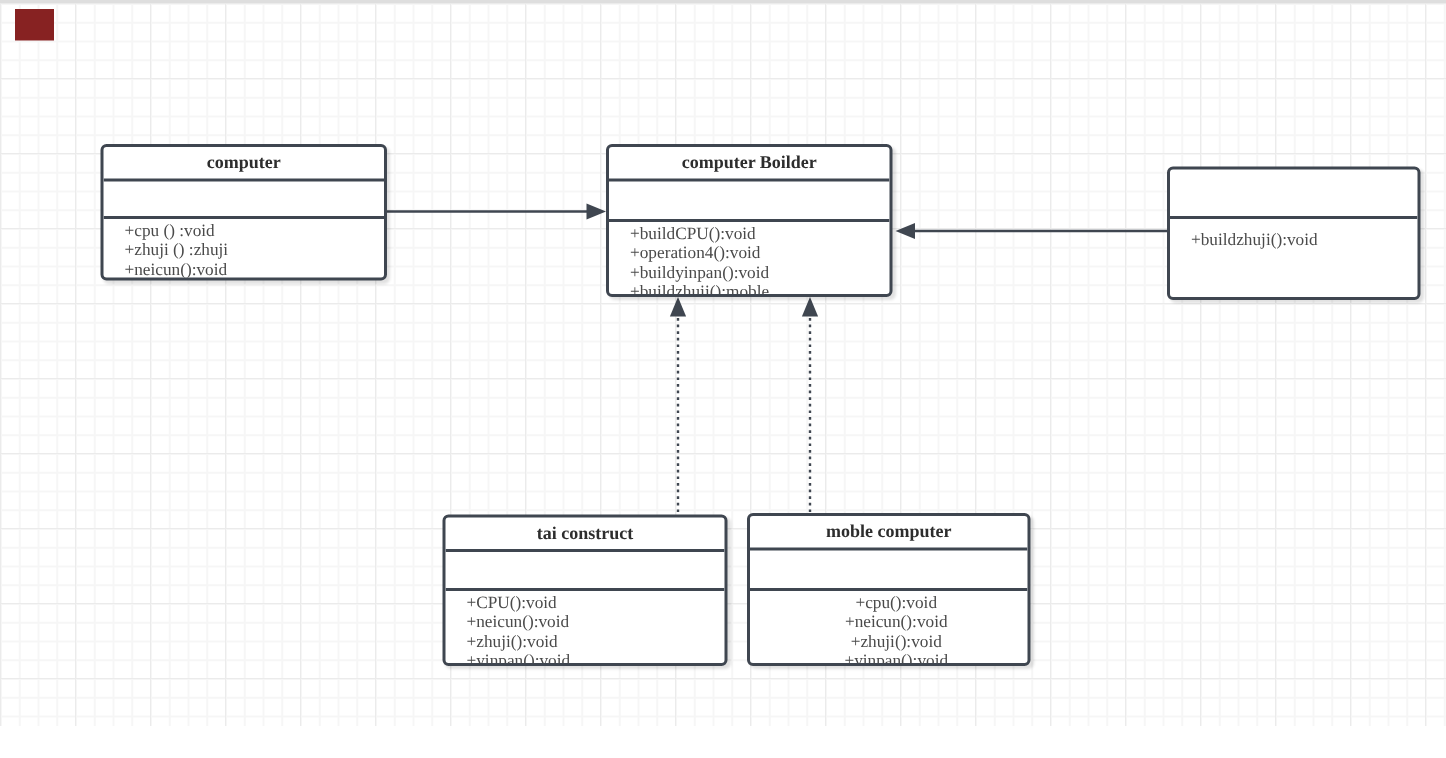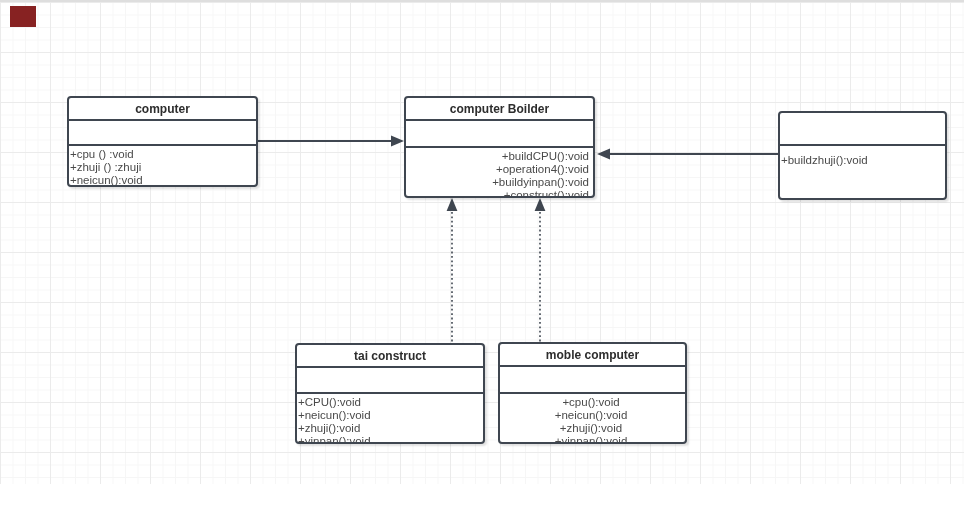--- a/index.html
+++ b/index.html
@@ -9,21 +9,21 @@
     overflow:hidden;
     background-color:var(--canvas-bg,#fff);
     background-image:
       linear-gradient(to right, var(--grid-major,#ebebeb) 1px, transparent 1px),
       linear-gradient(to bottom, var(--grid-major,#ebebeb) 1px, transparent 1px),
       linear-gradient(to right, var(--grid-minor,#f6f6f6) 1px, transparent 1px),
       linear-gradient(to bottom, var(--grid-minor,#f6f6f6) 1px, transparent 1px);
     background-size:50px 50px,50px 50px,12.5px 12.5px,12.5px 12.5px;
     border-top:2px solid #dedede;
     box-sizing:border-box;
-    font-family:Liberation Sans, sans-serif;
+    font-family:Liberation Serif, serif;
   }
   .red-marker{
     position:absolute;left:10px;top:4px;width:26px;height:21px;
     background:var(--red-marker,#872222);
   }
   .uml-class{
     position:absolute;
     box-sizing:border-box;
     border:2px solid var(--stroke,#3f4650);
     border-radius:4px;
@@ -37,28 +37,28 @@
     display:flex;align-items:center;justify-content:center;
     font-size:12px;font-weight:bold;color:var(--title-text,#2d2d2d);
     border-bottom:2px solid var(--stroke,#3f4650);
   }
   .uml-attrs{
     flex:0 0 auto;
     border-bottom:2px solid var(--stroke,#3f4650);
   }
   .uml-methods{
     flex:1 1 auto;
-    padding:2px 4px 0 1px;
+    padding:2px 4px 0 14px;
     font-size:11.5px;line-height:13px;color:var(--method-text,#4a4a4a);
     white-space:nowrap;
   }
   
   .box-computer   {left:67px; top:94px; width:191px;height:91px;}
   .box-computer    .uml-attrs{height:23px;}
-  .box-builder    {left:404px;top:94px; width:191px;height:102px;text-align:right;}
+  .box-builder    {left:404px;top:94px; width:191px;height:102px;}
   .box-builder     .uml-attrs{height:25px;}
   .box-creator    {left:778px;top:109px;width:169px;height:89px;}
   .box-creator     .uml-attrs{height:31px;}
   .box-creator     .uml-methods{padding-top:8px;}
   .box-tai        {left:295px;top:341px;width:190px;height:101px;}
   .box-tai         .uml-attrs{height:24px;}
   .box-moble      {left:498px;top:340px;width:189px;height:102px;text-align:center;}
   .box-moble       .uml-attrs{height:25px;}
   .connector-layer{position:absolute;left:0;top:0;width:964px;height:505px;pointer-events:none;}
   .connector-layer line{stroke:var(--stroke,#3f4650);stroke-width:1.8;}
@@ -101,21 +101,21 @@
       </div>
   </div>
 
   <div class="uml-class box-builder">
     <div class="uml-title">computer Boilder</div>
     <div class="uml-attrs"></div>
     <div class="uml-methods">
         <div>+buildCPU():void</div>
         <div>+operation4():void</div>
         <div>+buildyinpan():void</div>
-        <div>+construct():void</div>
+        <div>+buildzhuji():moble</div>
       </div>
   </div>
 
   <div class="uml-class box-creator">
     <div class="uml-attrs"></div>
     <div class="uml-methods">
         <div>+buildzhuji():void</div>
       </div>
   </div>
 

